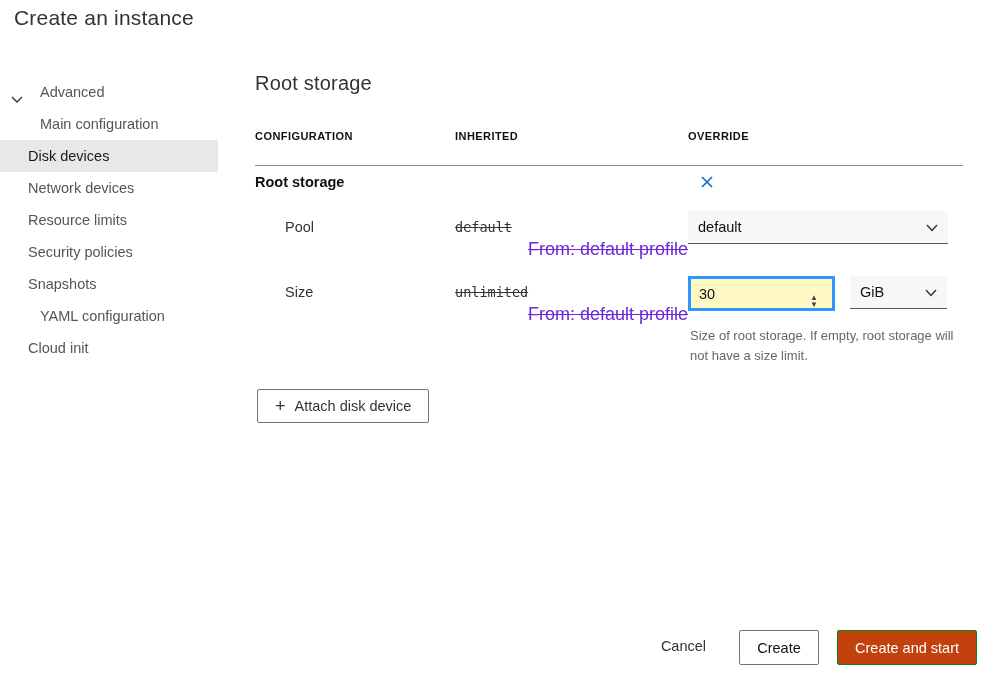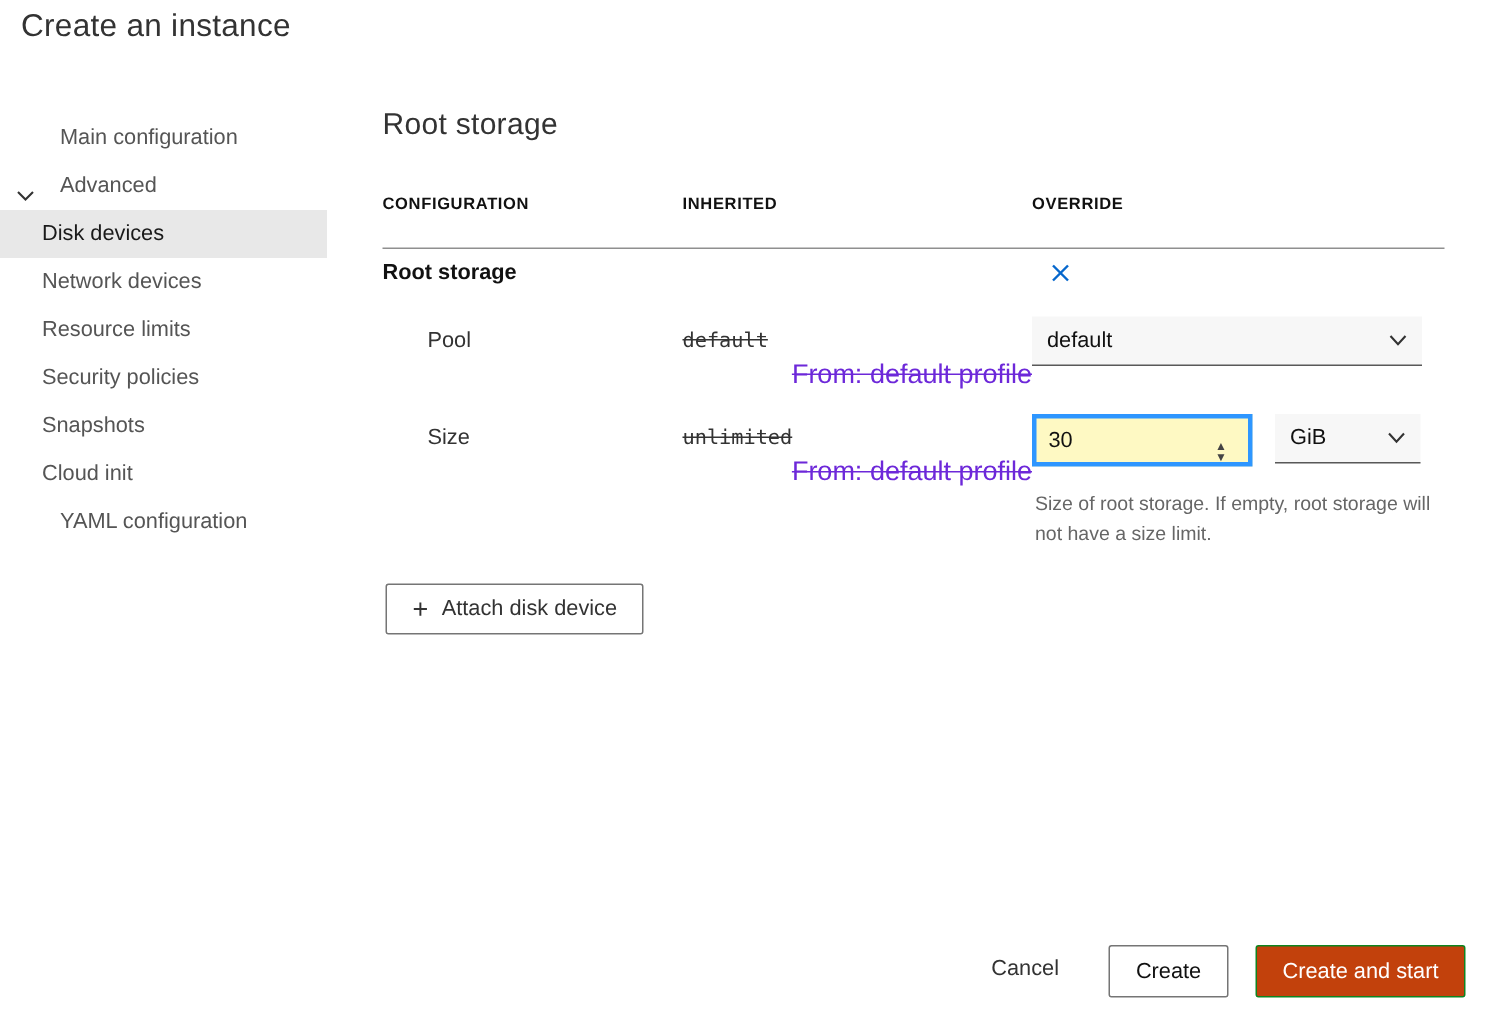--- a/index.html
+++ b/index.html
@@ -105,50 +105,50 @@
 </style>
 </head>
 <body>
 
 <div id="app">
 
   <h1 class="page-title">Create an instance</h1>
 
   <nav class="sidebar">
     <div class="side-item">
-      <span>Main configuration</span>
-    </div>
-    <div class="side-item">
       <span class="side-chevron">
         <svg width="14" height="14" viewBox="0 0 14 14">
             <polyline points="2,5 7,10 12,5" fill="none" stroke="#333" stroke-width="1.4"></polyline>
           </svg>
       </span>
       <span>Advanced</span>
     </div>
+    <div class="side-item">
+      <span>Main configuration</span>
+    </div>
     <div class="side-item sub selected">
       <span>Disk devices</span>
     </div>
     <div class="side-item sub">
       <span>Network devices</span>
     </div>
     <div class="side-item sub">
       <span>Resource limits</span>
     </div>
     <div class="side-item sub">
       <span>Security policies</span>
     </div>
     <div class="side-item sub">
       <span>Snapshots</span>
     </div>
-    <div class="side-item sub">
-      <span>Cloud init</span>
-    </div>
     <div class="side-item">
       <span>YAML configuration</span>
+    </div>
+    <div class="side-item sub">
+      <span>Cloud init</span>
     </div>
   </nav>
 
   <main class="main">
 
     <h2 class="main-heading">Root storage</h2>
 
     <div class="thead">
       <div class="th">CONFIGURATION</div>
       <div class="th">INHERITED</div>

